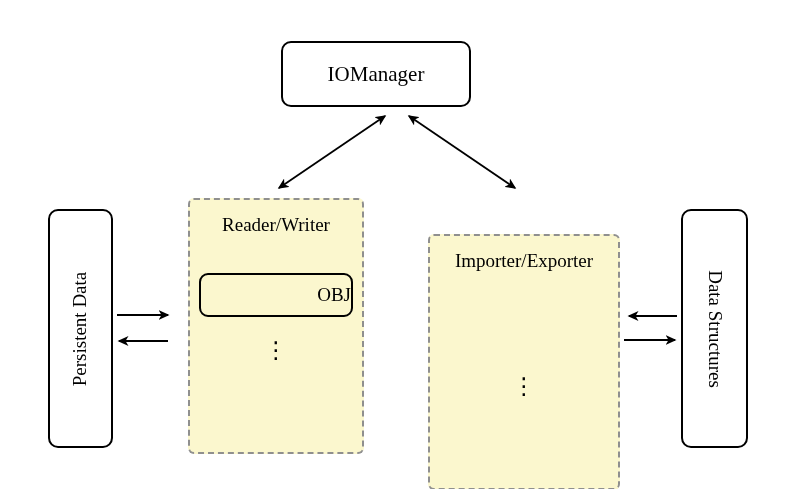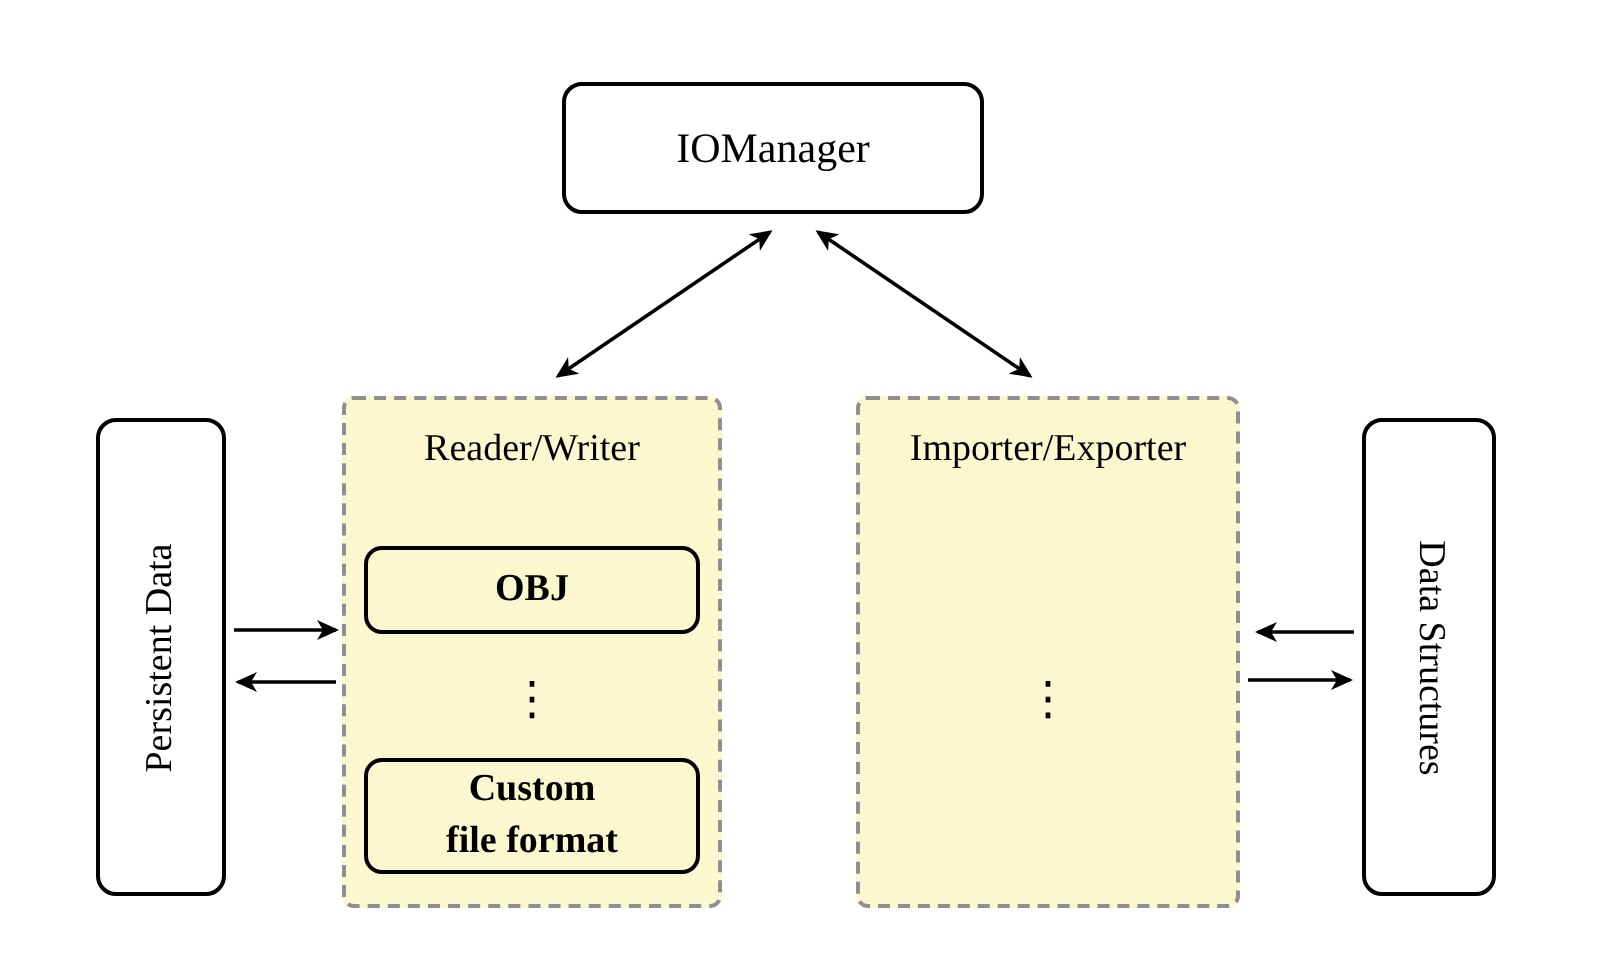--- a/index.html
+++ b/index.html
@@ -27,21 +27,21 @@
     position: absolute;
     background: var(--node-fill, #ffffff);
     border: 2.5px solid var(--node-border, #000000);
     border-radius: 10px;
     display: flex;
     align-items: center;
     justify-content: center;
   }
   #iomanager {
     left: 281px; top: 41px;
-    width: 211px; height: 66px;
+    width: 190px; height: 66px;
     font-size: 21px;
   }
 
   
   .side-node {
     position: absolute;
     top: 209px;
     height: 239px;
     background: var(--node-fill, #ffffff);
     border: 2.5px solid var(--node-border, #000000);
@@ -61,44 +61,43 @@
 
   
   .panel {
     position: absolute;
     top: 198px;
     height: 256px;
     background: var(--panel-fill, #fbf7ce);
     border: 2px dashed var(--panel-border, #8f8f8f);
     border-radius: 6px;
   }
-  #reader-writer-panel   { left: 171px; width: 190px; }
-  #importer-exporter-panel { left: 428px; width: 192px; }
+  #reader-writer-panel   { left: 188px; width: 176px; }
+  #importer-exporter-panel { left: 428px; width: 192px; margin-top: 36px; }
 
   .panel-title {
     position: absolute;
     left: 0; right: 0;
     top: 14px;
     text-align: center;
     font-size: 19px;
   }
 
   .inner-box {
     position: absolute;
     left: 9px; right: 9px;
     background: var(--panel-fill, #fbf7ce);
     border: 2.5px solid var(--node-border, #000000);
     border-radius: 9px;
     display: flex;
     align-items: center;
-    justify-content: center;
+    justify-content: flex-end;
     text-align: center;
     font-size: 19px;
     line-height: 26px;
-    font-weight: bold;
   }
   .inner-box.top-item    { top: 73px;  height: 44px; }
   .inner-box.bottom-item { top: 179px; height: 58px; white-space: pre-line; }
 
   .ellipsis {
     position: absolute;
     left: 0; right: 0;
     top: 127px;
     text-align: center;
     font-family: "DejaVu Sans", sans-serif;
@@ -137,22 +136,20 @@
   <div class="side-node" id="data-structures">
     <span class="vtext">Data Structures</span>
   </div>
 
   <div class="panel" id="reader-writer-panel">
     <div class="panel-title">Reader/Writer</div>
     <div class="inner-box top-item">
       <span>OBJ</span>
     </div>
     <div class="ellipsis">⋮</div>
-    <div class="inner-box bottom-item">Custom
-file format</div>
   </div>
 
   <div class="panel" id="importer-exporter-panel">
     <div class="panel-title">Importer/Exporter</div>
     <div class="ellipsis">⋮</div>
   </div>
 
 </div>
 
 </body></html>

